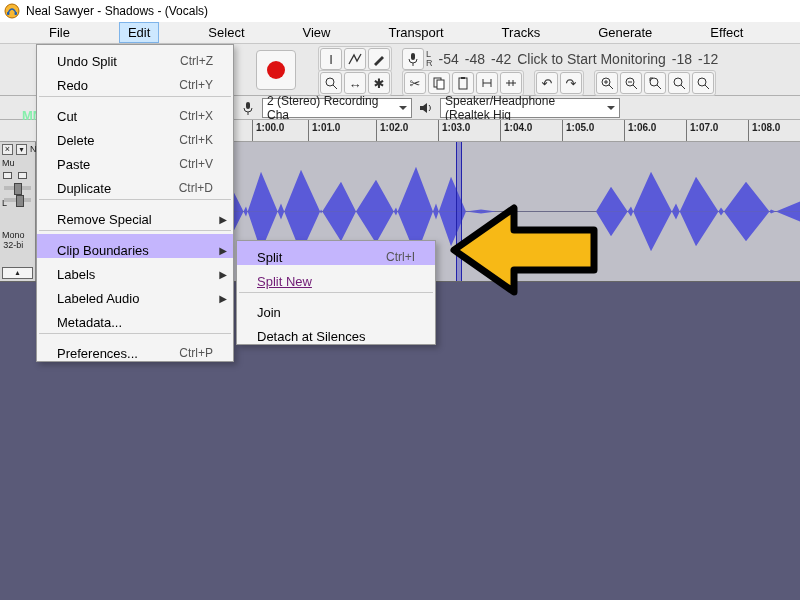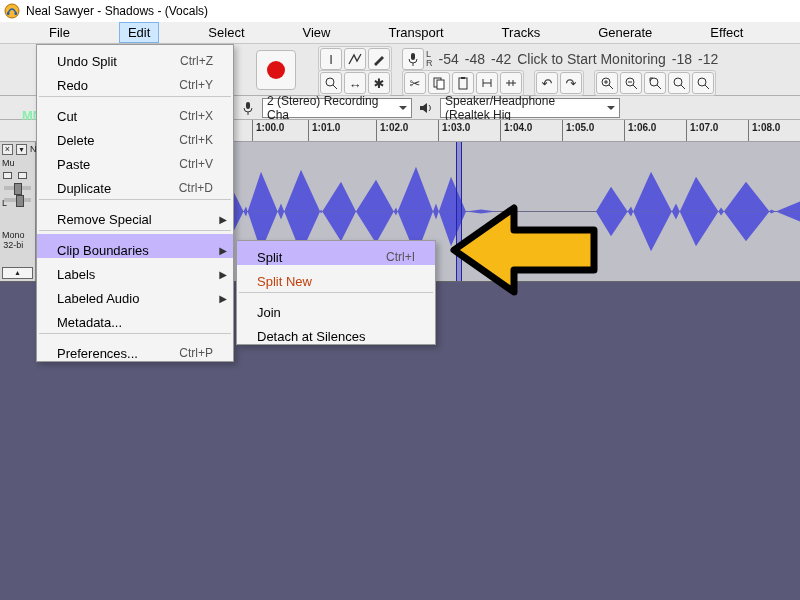--- a/index.html
+++ b/index.html
@@ -59,21 +59,21 @@
   .wave svg { width:100%; height:100%; }
   .selection { position:absolute; top:0; bottom:0; left:420px; width:6px; background:rgba(60,60,200,.35); border-left:1px solid #22a; border-right:1px solid #22a;}
 
   
   .menu-popup { position:absolute; background:#f4f4f4; border:1px solid #9a9a9a; box-shadow:3px 3px 6px rgba(0,0,0,.25); font-size:13px; min-width:198px; z-index:100;}
   .menu-popup .row { height:24px; display:flex; align-items:center; padding:8px 28px 0 20px; position:relative; cursor:default;}
   .menu-popup .row.sep { height:0; border-top:1px solid #c8c8c8; margin:3px 2px; padding:0;}
   .menu-popup .row .kbd { position:absolute; right:20px; color:#555; font-size:12px;}
   .menu-popup .row .sub { position:absolute; right:6px; font-size:10px; color:#333;}
   .menu-popup .row.hi { background:#c4b5fd; }
-  .menu-popup .row.dis { color:#c2410c; }
+  .menu-popup .row.dis { color:#701a75;text-decoration:underline; }
   .edit-menu { left:36px; top:44px; }
   .clip-menu { left:236px; top:240px; min-width:200px;}
 
   
   .bigarrow { position:absolute; left:444px; top:200px; z-index:200; }
 </style>
 </head>
 <body>
 
 <div class="titlebar">

